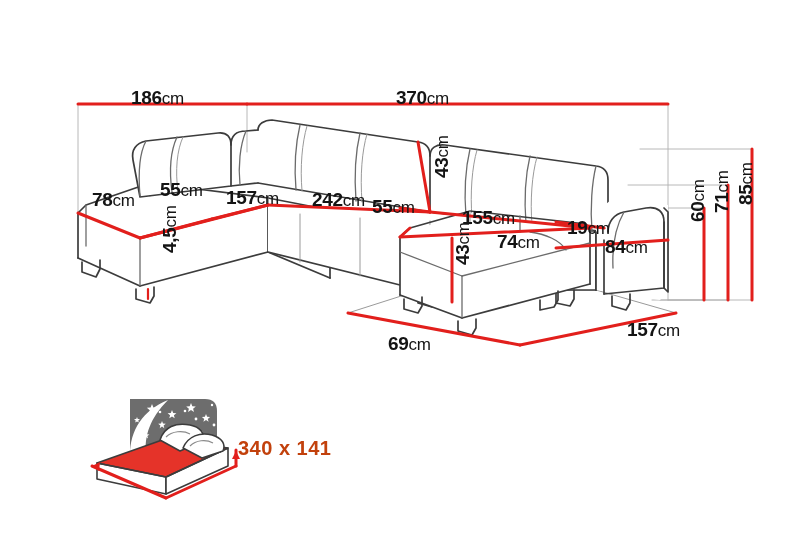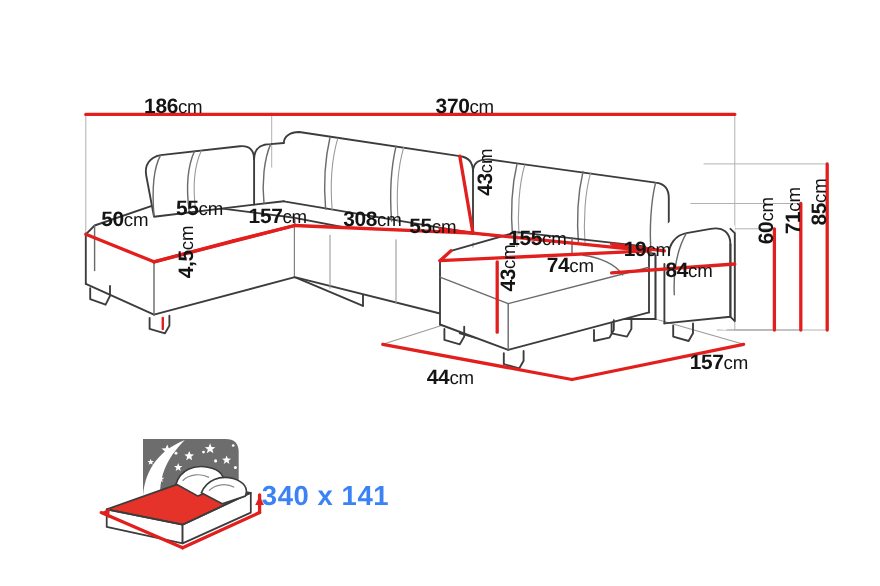--- a/index.html
+++ b/index.html
@@ -42,23 +42,23 @@
     font-size: 19px;
     letter-spacing: -0.3px;
   }
   .dim-text .unit {
     font-weight: normal;
     font-size: 17px;
     letter-spacing: -0.2px;
   }
   .bed-label {
     position: absolute;
-    color: #3b82f6;
+    color: #c2410c;
     font-weight: bold;
-    font-size: 25px;
+    font-size: 20px;
     letter-spacing: 0.5px;
     white-space: nowrap;
     font-family: "Liberation Sans", sans-serif;
   }
 </style>
 </head>
 <body>
 
 <div id="stage">
 
@@ -303,33 +303,33 @@
       <path class="red" d="M236,466 L236,450"></path>
       <path d="M92,466 L100,462 L99,471 Z" fill="#e21f1c"></path>
       <path d="M236,451 L232,459 L240,459 Z" fill="#e21f1c"></path>
     </g>
 
   </svg>
 
   <div id="dim-labels">
       <div class="dim-text" style="left: 131px; top: 88px;"><span class="num">186</span><span class="unit">cm</span></div>
       <div class="dim-text" style="left: 396px; top: 88px;"><span class="num">370</span><span class="unit">cm</span></div>
-      <div class="dim-text" style="left: 92px; top: 190px;"><span class="num">50</span><span class="unit">cm</span></div>
+      <div class="dim-text" style="left: 92px; top: 190px;"><span class="num">78</span><span class="unit">cm</span></div>
       <div class="dim-text" style="left: 160px; top: 180px;"><span class="num">55</span><span class="unit">cm</span></div>
       <div class="dim-text" style="left: 226px; top: 188px;"><span class="num">157</span><span class="unit">cm</span></div>
-      <div class="dim-text" style="left: 312px; top: 190px;"><span class="num">308</span><span class="unit">cm</span></div>
+      <div class="dim-text" style="left: 312px; top: 190px;"><span class="num">242</span><span class="unit">cm</span></div>
       <div class="dim-text" style="left: 372px; top: 197px;"><span class="num">55</span><span class="unit">cm</span></div>
       <div class="dim-text" style="left: 432px; top: 178px; transform: rotate(-90deg); transform-origin: left top;"><span class="num">43</span><span class="unit">cm</span></div>
       <div class="dim-text" style="left: 462px; top: 208px;"><span class="num">155</span><span class="unit">cm</span></div>
       <div class="dim-text" style="left: 449px; top: 232px; margin-left: 48px;"><span class="num">74</span><span class="unit">cm</span></div>
       <div class="dim-text" style="left: 453px; top: 265px; transform: rotate(-90deg); transform-origin: left top;"><span class="num">43</span><span class="unit">cm</span></div>
       <div class="dim-text" style="left: 567px; top: 218px;"><span class="num">19</span><span class="unit">cm</span></div>
       <div class="dim-text" style="left: 605px; top: 237px; text-align: center;"><span class="num">84</span><span class="unit">cm</span></div>
       <div class="dim-text" style="left: 160px; top: 253px; transform: rotate(-90deg); transform-origin: left top;"><span class="num">4,5</span><span class="unit">cm</span></div>
-      <div class="dim-text" style="left: 388px; top: 334px;"><span class="num">44</span><span class="unit">cm</span></div>
+      <div class="dim-text" style="left: 388px; top: 334px;"><span class="num">69</span><span class="unit">cm</span></div>
       <div class="dim-text" style="left: 627px; top: 320px;"><span class="num">157</span><span class="unit">cm</span></div>
       <div class="dim-text" style="left: 688px; top: 222px; transform: rotate(-90deg); transform-origin: left top;"><span class="num">60</span><span class="unit">cm</span></div>
       <div class="dim-text" style="left: 712px; top: 213px; transform: rotate(-90deg); transform-origin: left top;"><span class="num">71</span><span class="unit">cm</span></div>
       <div class="dim-text" style="left: 736px; top: 205px; transform: rotate(-90deg); transform-origin: left top;"><span class="num">85</span><span class="unit">cm</span></div>
     </div>
 
   <div class="bed-label" style="left:238px; top:437px;">340 x 141</div>
 
 </div>
 

